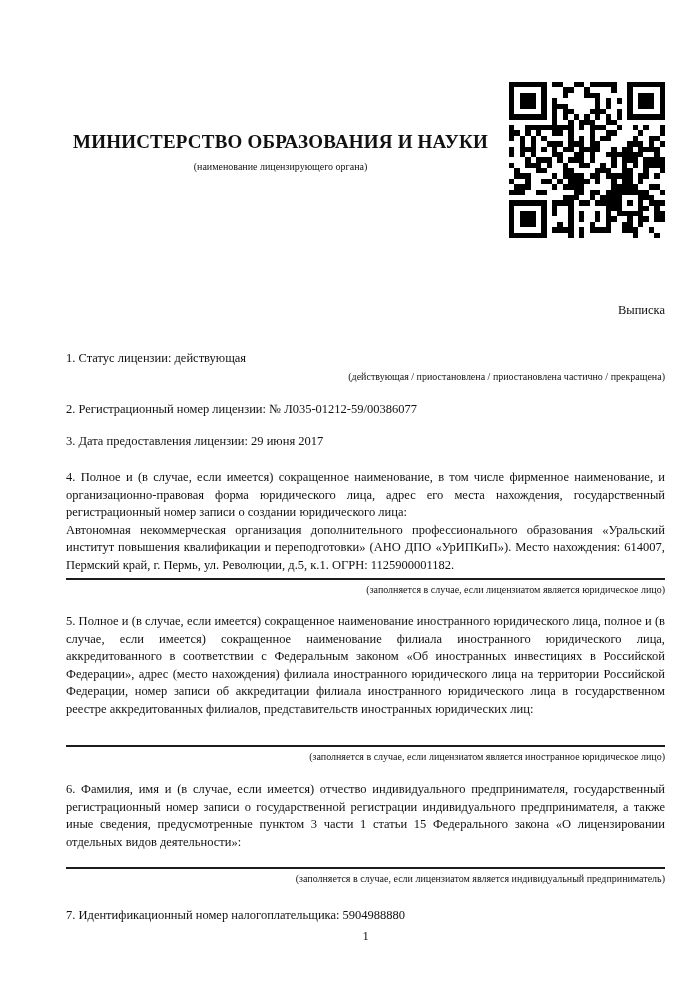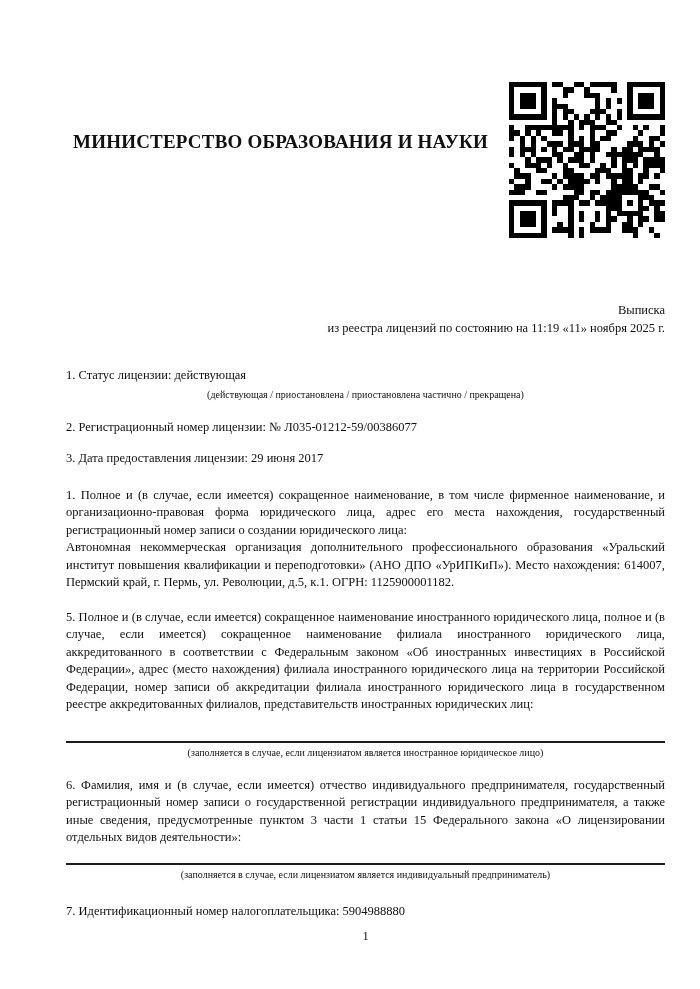--- a/index.html
+++ b/index.html
@@ -21,21 +21,21 @@
   .qr-box { flex:0 0 156px; width:156px; height:156px; }
   .qr-box svg { display:block; width:156px; height:156px; shape-rendering:crispEdges; }
 
   .doc-title { margin-top:64px; text-align:right; }
   .doc-title-line { line-height:17.5px; }
 
   .item { margin-top:18px; }
   .item-text { }
   .justify { text-align:justify; }
   .small-caption {
-    text-align:center; font-size:10px; line-height:13px; margin-top:3px;
+    text-align:right; font-size:10px; line-height:13px; margin-top:3px;
   }
   .ruled { border-top:2px solid #1c1c1c; padding-top:3px; }
   .gap-sm { margin-top:4px; }
   .gap-md { margin-top:16px; }
   .gap-lg { margin-top:27px; }
 
   #item-1 { margin-top:30px; }
   #item-2 { margin-top:18px; }
   #item-3 { margin-top:14px; }
   #item-4 { margin-top:19px; }
@@ -49,20 +49,21 @@
   }
 </style>
 </head>
 <body>
 
 <div class="page">
 
   <div class="header-row">
     <div class="ministry">
       <div class="ministry-line">МИНИСТЕРСТВО ОБРАЗОВАНИЯ И НАУКИ</div>
+      <div class="ministry-caption">(наименование лицензирующего органа)</div>
     </div>
     <div class="qr-box">
       <svg id="qr-svg" viewBox="0 0 29 29" xmlns="http://www.w3.org/2000/svg">
           <rect x="0" y="0" width="29" height="29" fill="#ffffff"></rect>
           <rect x="0" y="0" width="1" height="1" fill="#000000"></rect>
           <rect x="1" y="0" width="1" height="1" fill="#000000"></rect>
           <rect x="2" y="0" width="1" height="1" fill="#000000"></rect>
           <rect x="3" y="0" width="1" height="1" fill="#000000"></rect>
           <rect x="4" y="0" width="1" height="1" fill="#000000"></rect>
           <rect x="5" y="0" width="1" height="1" fill="#000000"></rect>
@@ -488,39 +489,39 @@
           <rect x="11" y="28" width="1" height="1" fill="#000000"></rect>
           <rect x="13" y="28" width="1" height="1" fill="#000000"></rect>
           <rect x="23" y="28" width="1" height="1" fill="#000000"></rect>
           <rect x="27" y="28" width="1" height="1" fill="#000000"></rect>
         </svg>
     </div>
   </div>
 
   <div class="doc-title">
     <div class="doc-title-line">Выписка</div>
-    <div class="doc-title-line">из реестра лицензий по состоянию на 11:19 «11» ноября 2025 г.</div>
   </div>
 
   <div class="item" id="item-1">
     <div class="item-text">1. Статус лицензии: действующая</div>
     <div class="small-caption">(действующая / приостановлена / приостановлена частично / прекращена)</div>
   </div>
 
   <div class="item" id="item-2">
     <div class="item-text">2. Регистрационный номер лицензии: № Л035-01212-59/00386077</div>
   </div>
 
   <div class="item" id="item-3">
     <div class="item-text">3. Дата предоставления лицензии: 29 июня 2017</div>
   </div>
 
   <div class="item" id="item-4">
-    <div class="item-text justify">1. Полное и (в случае, если имеется) сокращенное наименование, в том числе фирменное наименование, и организационно-правовая форма юридического лица, адрес его места нахождения, государственный регистрационный номер записи о создании юридического лица:</div>
+    <div class="item-text justify">4. Полное и (в случае, если имеется) сокращенное наименование, в том числе фирменное наименование, и организационно-правовая форма юридического лица, адрес его места нахождения, государственный регистрационный номер записи о создании юридического лица:</div>
     <div class="item-text justify">Автономная некоммерческая организация дополнительного профессионального образования «Уральский институт повышения квалификации и переподготовки» (АНО ДПО «УрИПКиП»). Место нахождения: 614007, Пермский край, г. Пермь, ул. Революции, д.5, к.1. ОГРН: 1125900001182.</div>
+    <div class="small-caption ruled gap-sm">(заполняется в случае, если лицензиатом является юридическое лицо)</div>
   </div>
 
   <div class="item" id="item-5">
     <div class="item-text justify">5. Полное и (в случае, если имеется) сокращенное наименование иностранного юридического лица, полное и (в случае, если имеется) сокращенное наименование филиала иностранного юридического лица, аккредитованного в соответствии с Федеральным законом «Об иностранных инвестициях в Российской Федерации», адрес (место нахождения) филиала иностранного юридического лица на территории Российской Федерации, номер записи об аккредитации филиала иностранного юридического лица в государственном реестре аккредитованных филиалов, представительств иностранных юридических лиц:</div>
     <div class="small-caption ruled gap-lg">(заполняется в случае, если лицензиатом является иностранное юридическое лицо)</div>
   </div>
 
   <div class="item" id="item-6">
     <div class="item-text justify">6. Фамилия, имя и (в случае, если имеется) отчество индивидуального предпринимателя, государственный регистрационный номер записи о государственной регистрации индивидуального предпринимателя, а также иные сведения, предусмотренные пунктом 3 части 1 статьи 15 Федерального закона «О лицензировании отдельных видов деятельности»:</div>
     <div class="small-caption ruled gap-md">(заполняется в случае, если лицензиатом является индивидуальный предприниматель)</div>

